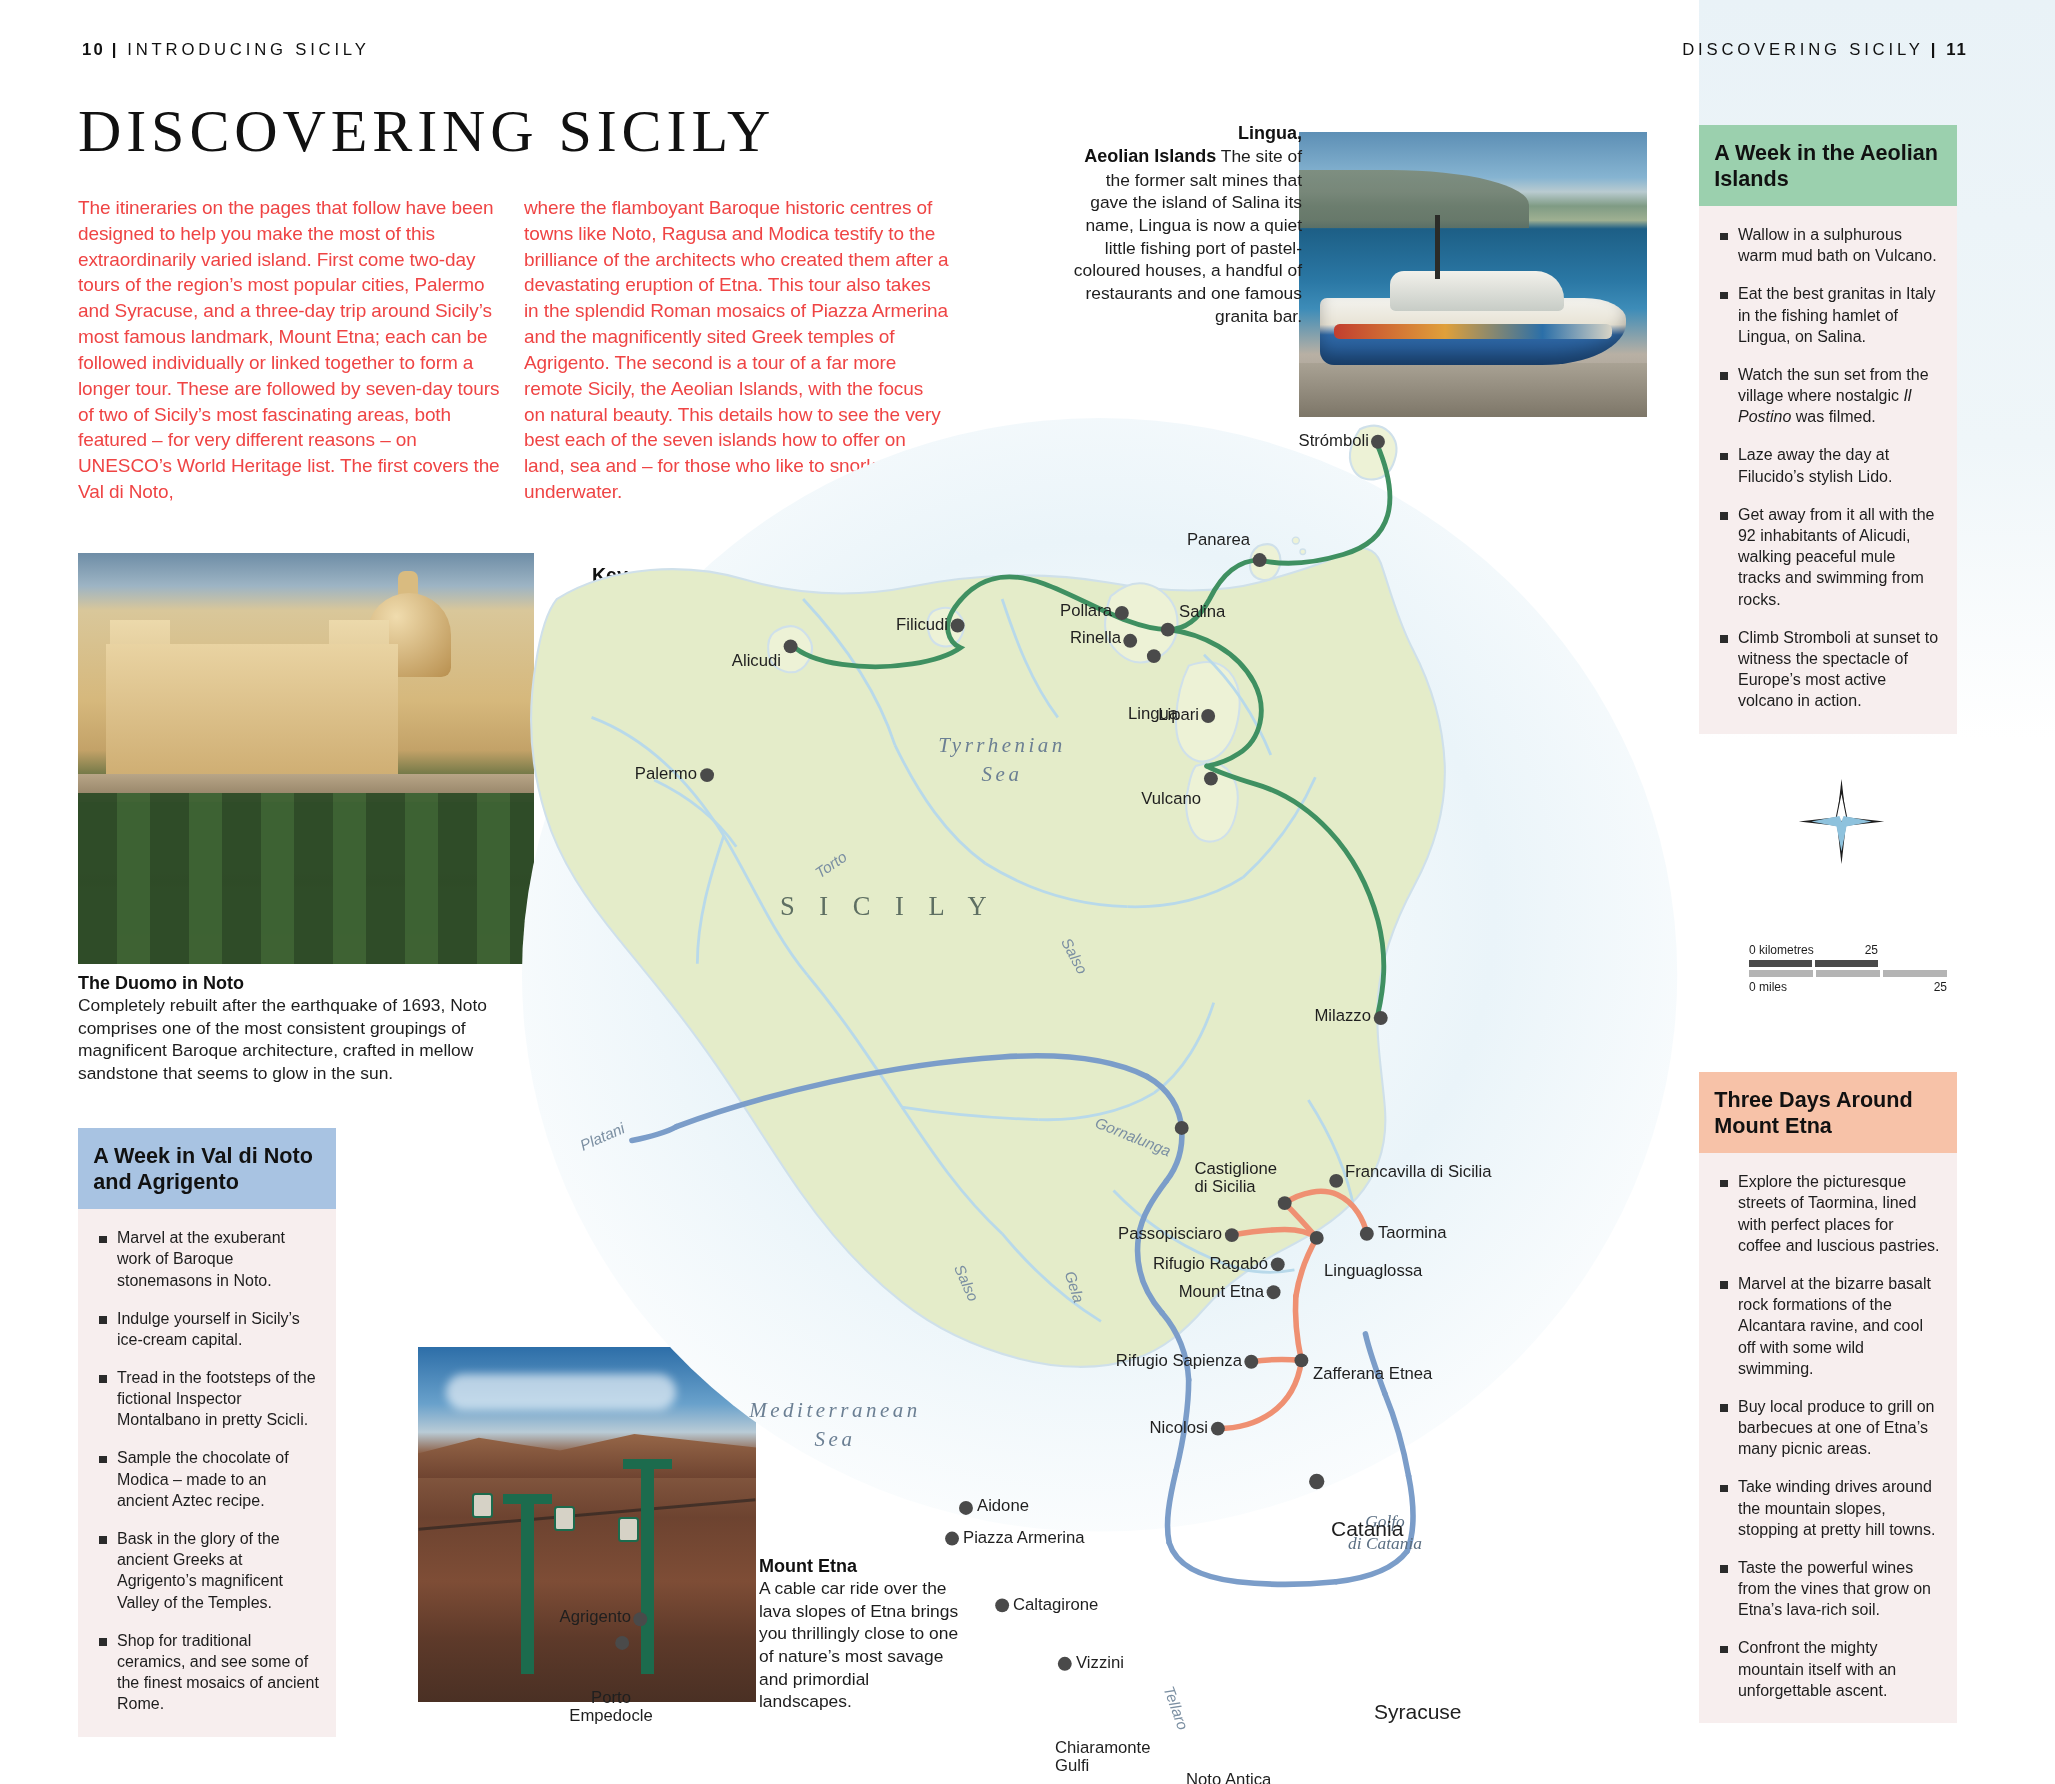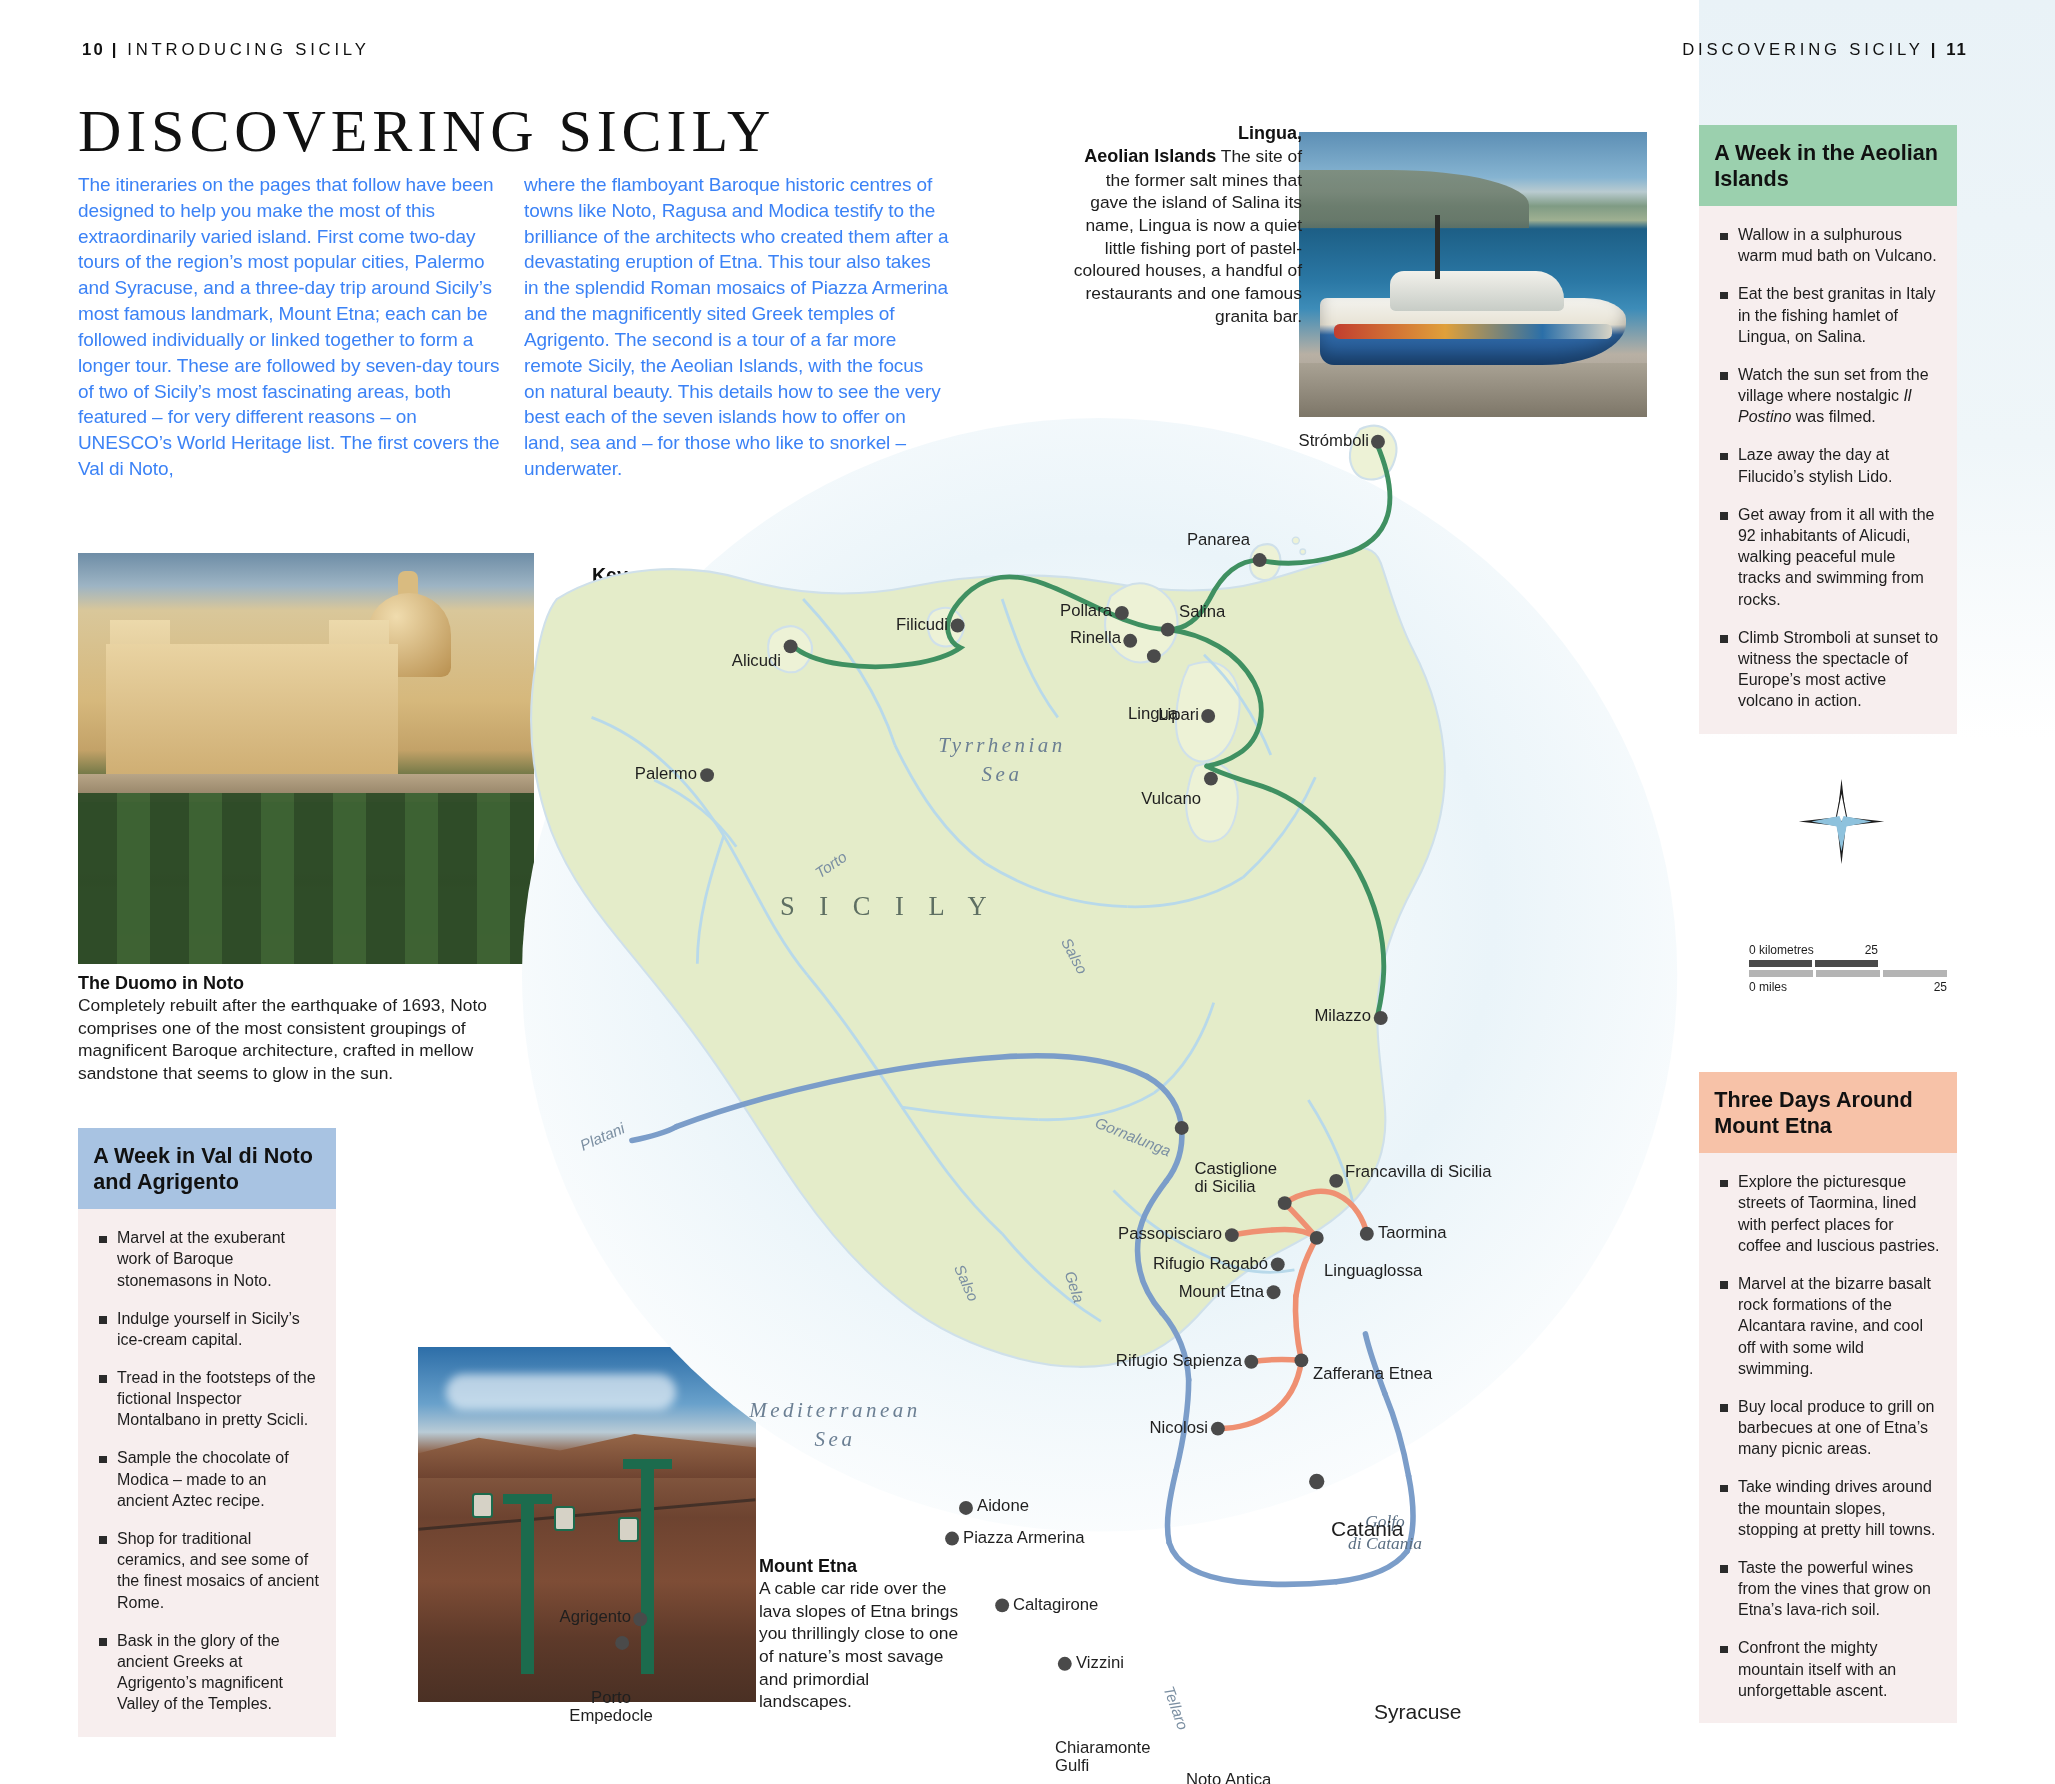--- a/index.html
+++ b/index.html
@@ -34,25 +34,25 @@
     font-size: 60px;
     letter-spacing: 4.9px;
     color: #111;
     font-weight: 400;
     white-space: nowrap;
   }
 
   
   .intro-col {
     position: absolute;
-    top: 172px;
+    top: 195px;
     width: 425px;
     font-size: 19px;
     line-height: 1.36;
-    color: #3b82f6;
+    color: #ef4444;
     letter-spacing: -0.1px;
   }
   .intro-col.c1 { left: 78px; }
   .intro-col.c2 { left: 524px; }
 
   
   .key-block { position: absolute; left: 592px; top: 564px; }
   .key-title { font-size: 19.5px; font-weight: bold; color: #111; margin-bottom: 15.3px; }
   .key-row { display: flex; align-items: center; margin-bottom: 13.2px; }
   .key-swatch { width: 31px; height: 4.9px; border-radius: 2.8px; margin-right: 15.3px; }
@@ -364,25 +364,25 @@
     <div class="sb-item">
         <span class="sb-bullet"></span>
         <span class="sb-text">Tread in the footsteps of the fictional Inspector Montalbano in pretty Scicli.</span>
       </div>
     <div class="sb-item">
         <span class="sb-bullet"></span>
         <span class="sb-text">Sample the chocolate of Modica – made to an ancient Aztec recipe.</span>
       </div>
     <div class="sb-item">
         <span class="sb-bullet"></span>
+        <span class="sb-text">Bask in the glory of the ancient Greeks at Agrigento’s magnificent Valley of the Temples.</span>
+      </div>
+    <div class="sb-item">
+        <span class="sb-bullet"></span>
         <span class="sb-text">Shop for traditional ceramics, and see some of the finest mosaics of ancient Rome.</span>
-      </div>
-    <div class="sb-item">
-        <span class="sb-bullet"></span>
-        <span class="sb-text">Bask in the glory of the ancient Greeks at Agrigento’s magnificent Valley of the Temples.</span>
       </div>
   </div>
 </div>
 
 <div class="sidebar" id="sb-etna">
   <div class="sidebar-head">Three Days Around Mount Etna</div>
   <div class="sidebar-body">
     <div class="sb-item">
         <span class="sb-bullet"></span>
         <span class="sb-text">Explore the picturesque streets of Taormina, lined with perfect places for coffee and luscious pastries.</span>

